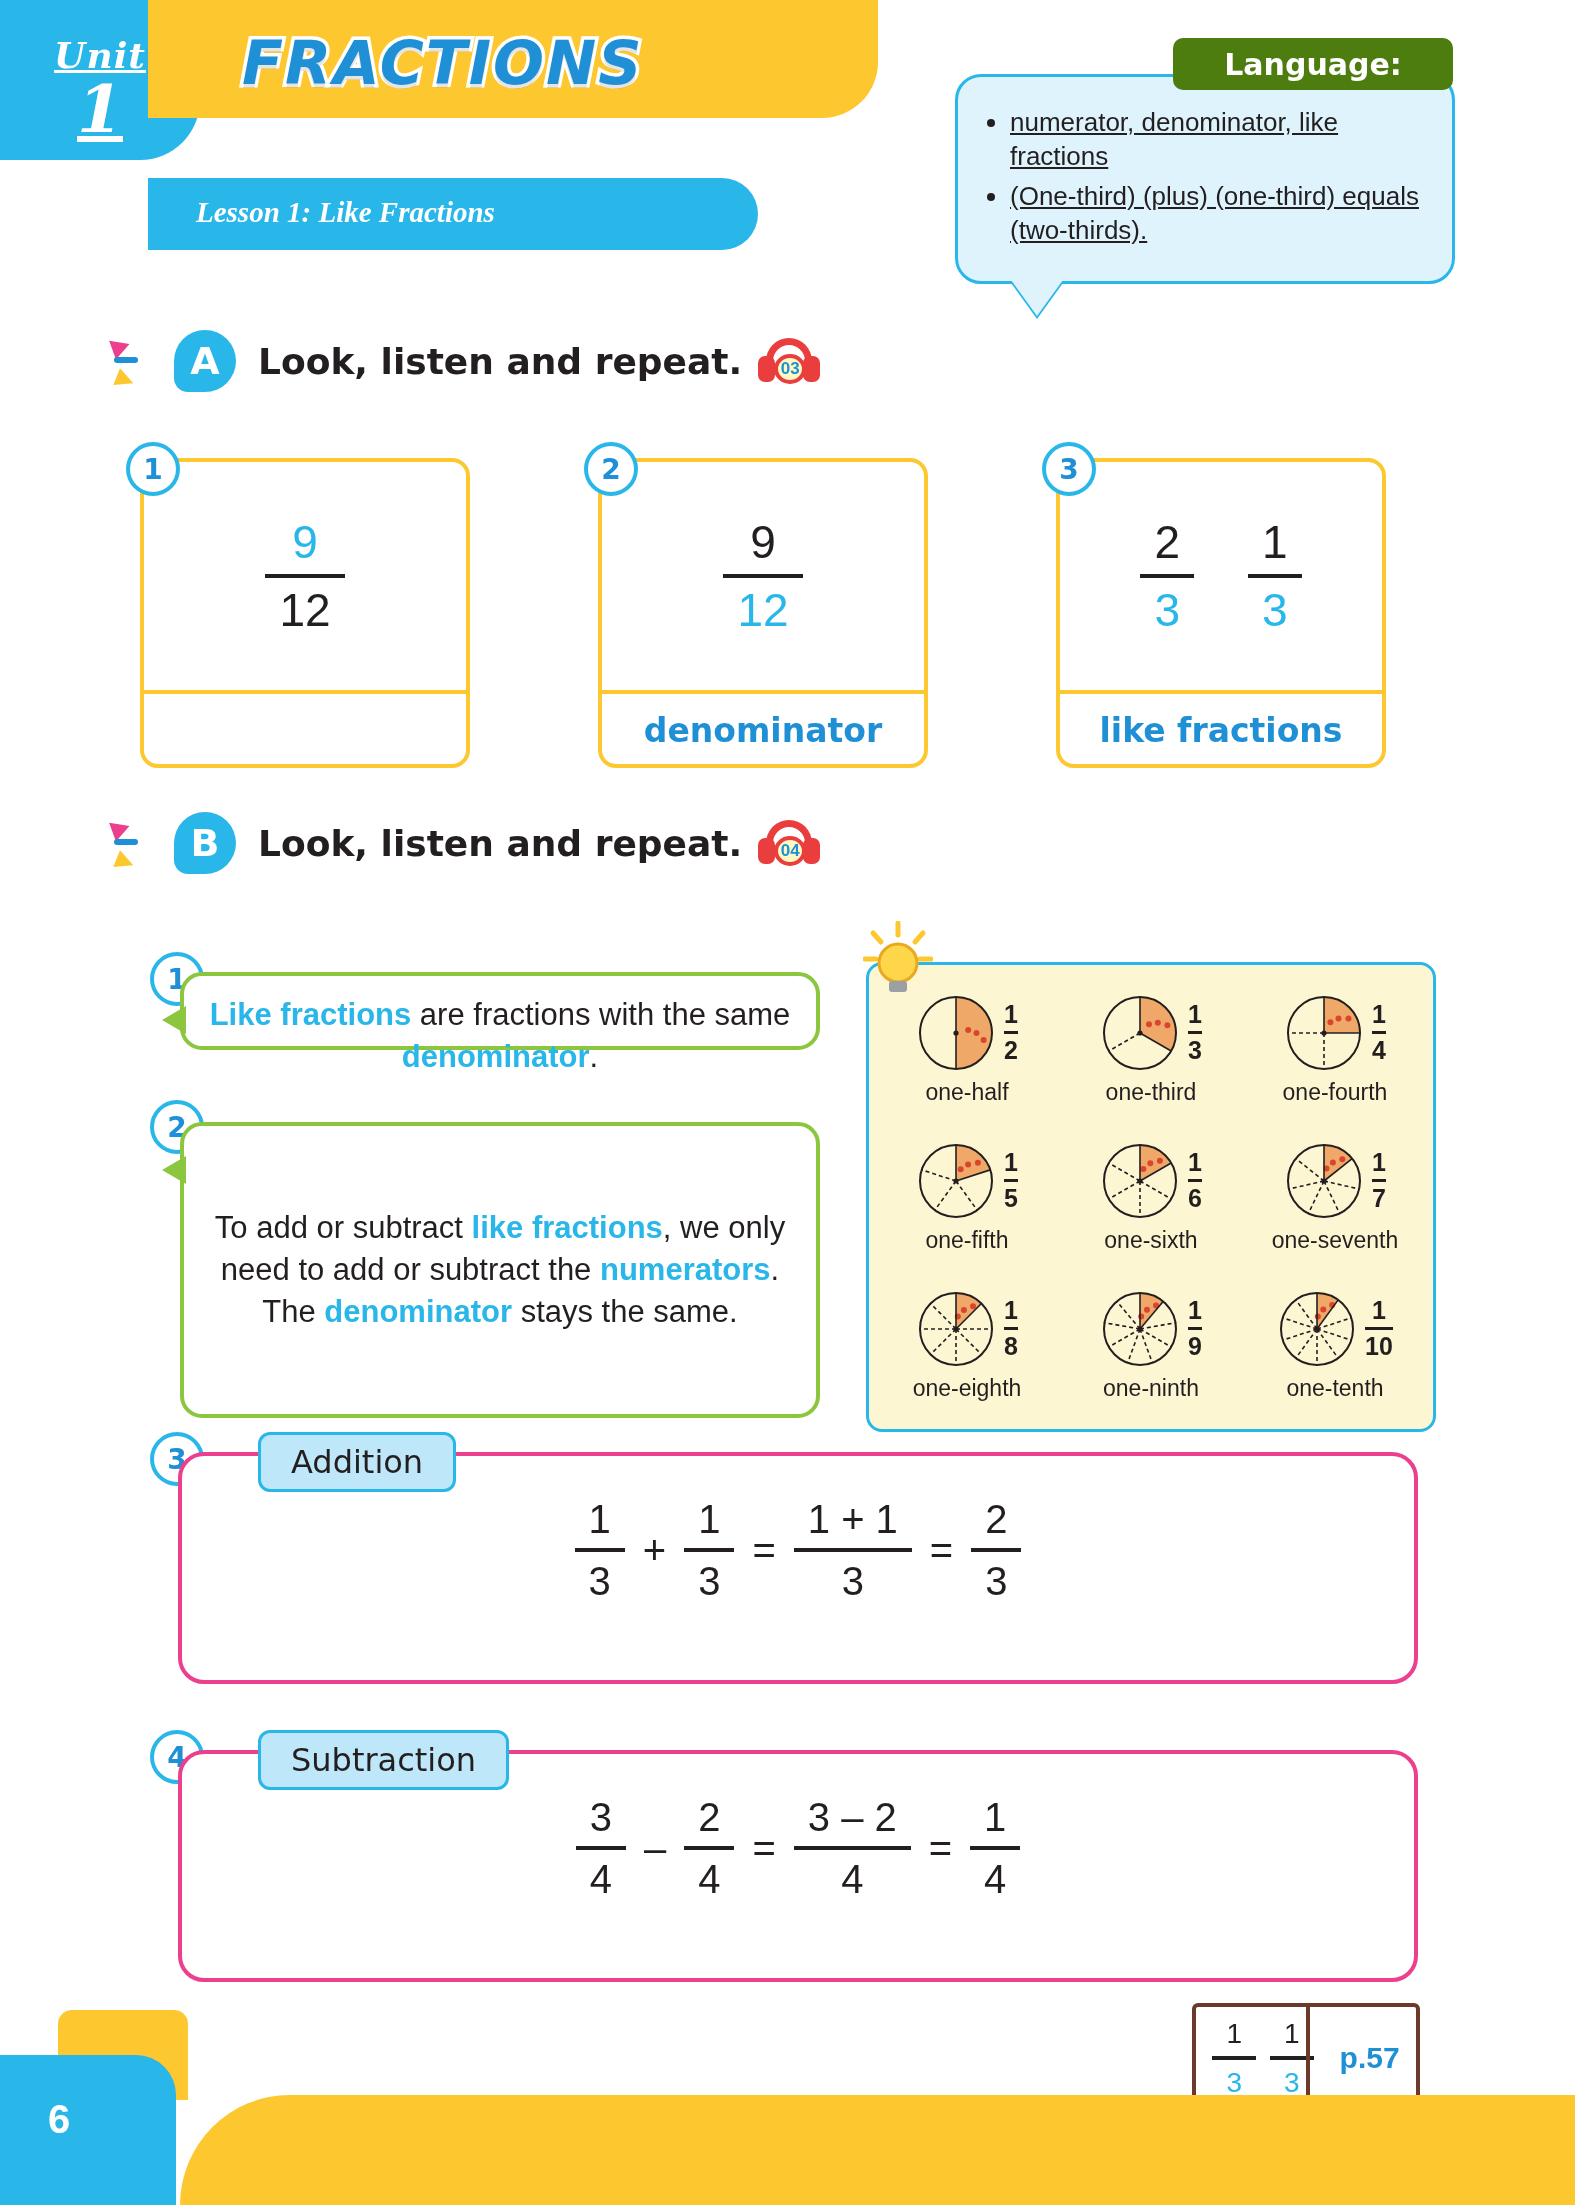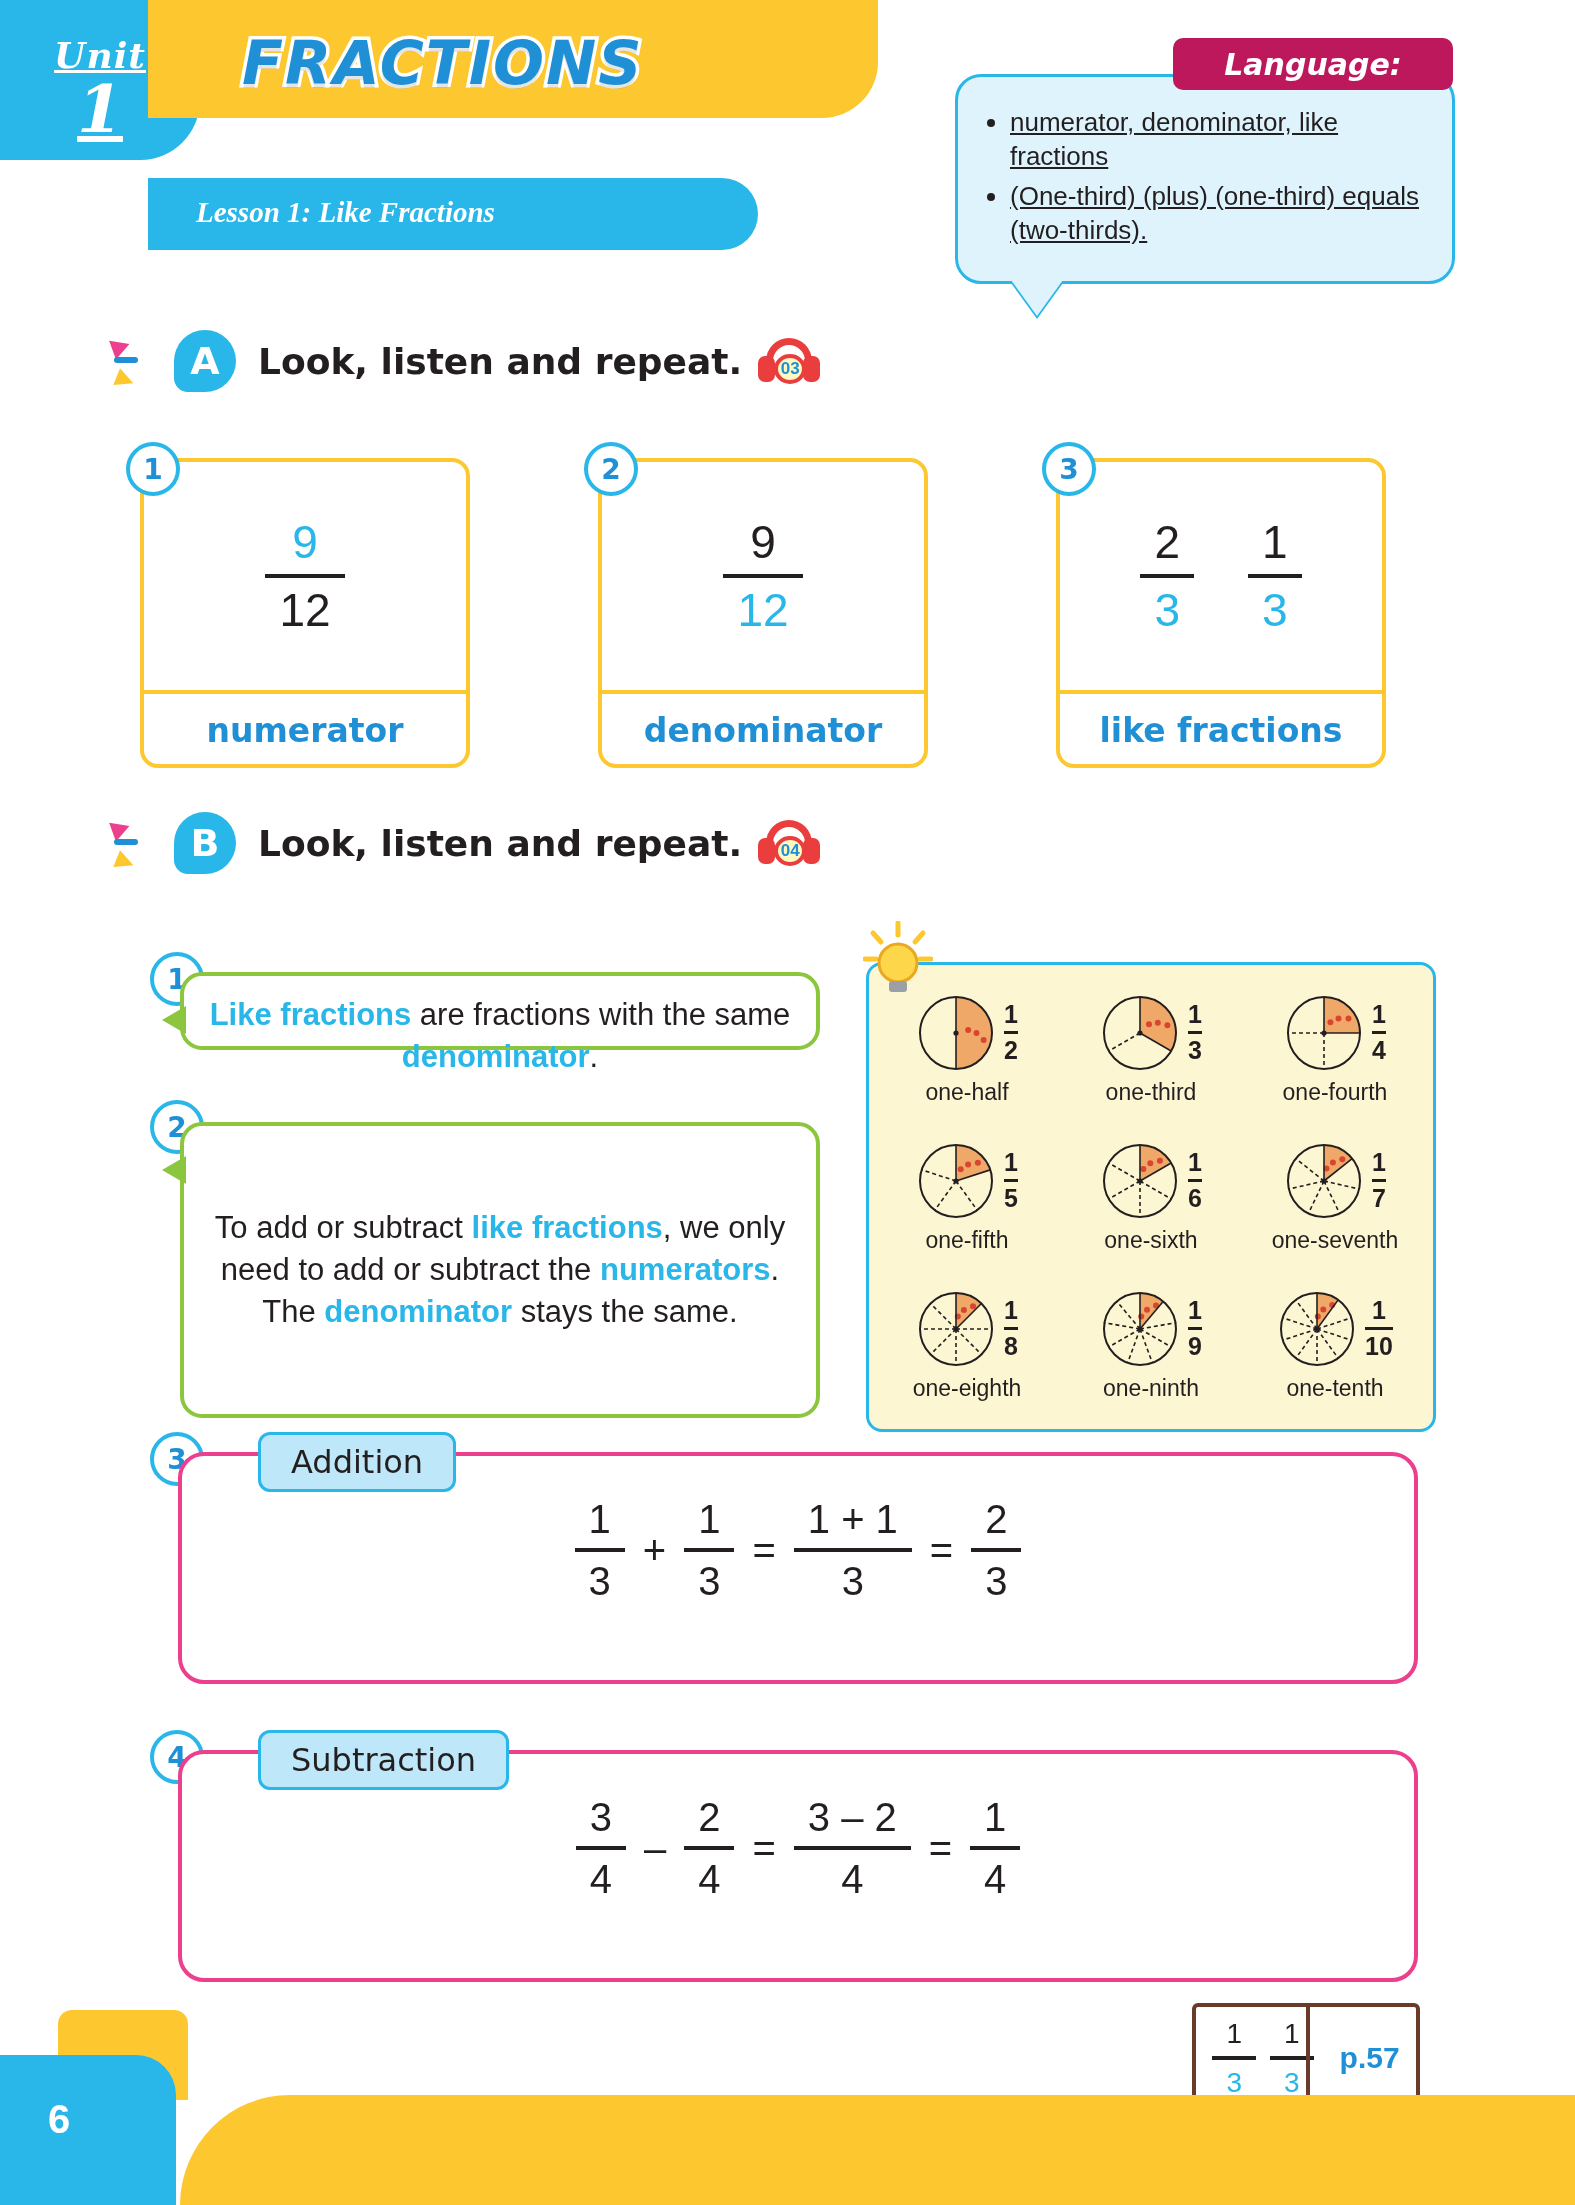--- a/index.html
+++ b/index.html
@@ -45,22 +45,22 @@
   .lesson-text{
     position:absolute; left:196px; top:196px;
     font-family:Liberation Serif, serif; font-weight:bold; font-style:italic;
     font-size:29px; color:#ffffff;
   }
 
   
   .lang-wrap{ position:absolute; left:955px; top:38px; width:510px; }
   .lang-tab{
     position:absolute; right:12px; top:0; width:280px; height:52px;
-    background:#be185d; border-radius:10px;
-    color:#fff; font-weight:bold; font-style:italic; font-size:30px;
+    background:#4d7c0f; border-radius:10px;
+    color:#fff; font-weight:bold; font-size:30px;
     display:flex; align-items:center; justify-content:center;
     font-family:"DejaVu Sans", sans-serif;
   }
   .lang-body{
     position:absolute; left:0; top:36px; width:500px; min-height:210px;
     background:#dff3fd; border:3px solid #29b6e8; border-radius:26px;
     padding:28px 26px 20px 30px;
   }
   .lang-body ul{ margin:0; padding-left:22px;text-decoration:underline; }
   .lang-body li{ font-size:26px; line-height:34px; margin-bottom:6px; }
@@ -238,21 +238,20 @@
 </div>
 
 <div class="a-card" style="left:140px; top:458px;">
   <div class="top">
     <span class="frac">
       <span class="n blue">9</span>
       <span class="bar"></span>
       <span class="d dark">12</span>
     </span>
   </div>
-  <div class="cap">numerator</div>
 </div>
 <div class="numbubble" style="position:absolute; left:126px; top:442px;">1</div>
 
 <div class="a-card" style="left:598px; top:458px;">
   <div class="top">
     <span class="frac">
       <span class="n dark">9</span>
       <span class="bar"></span>
       <span class="d blue">12</span>
     </span>

